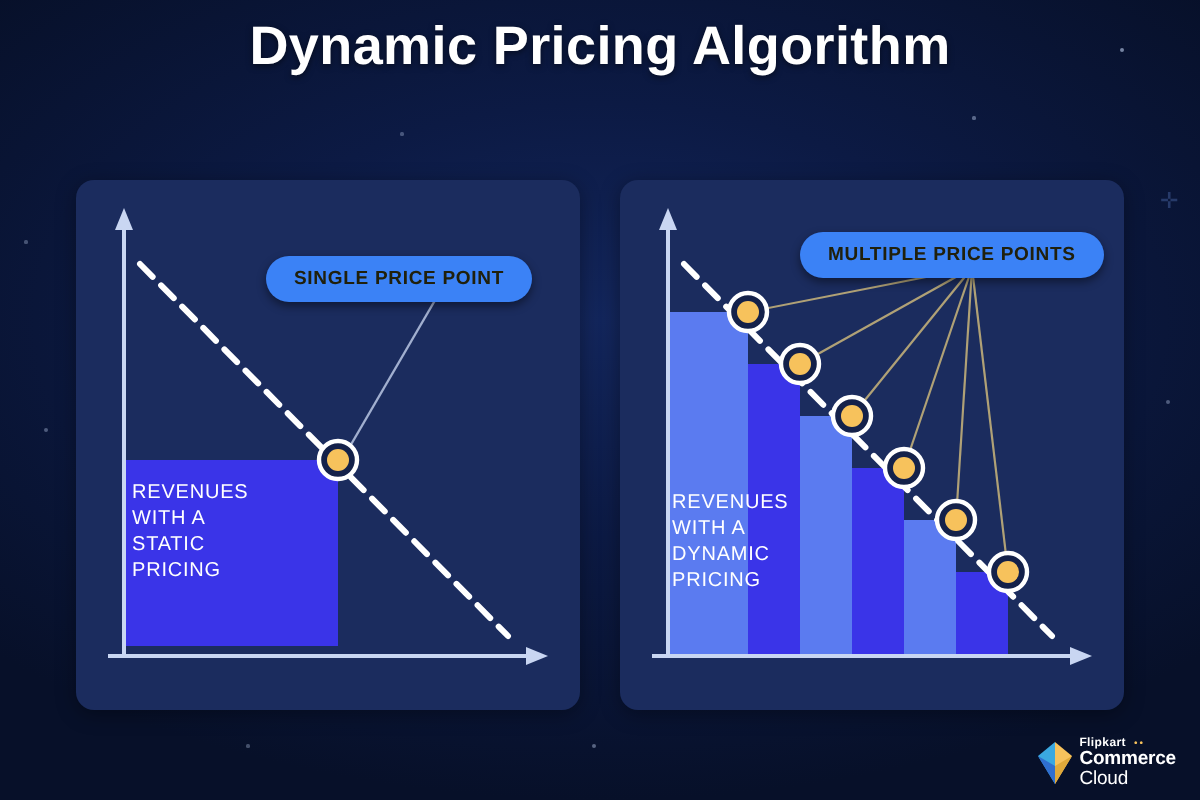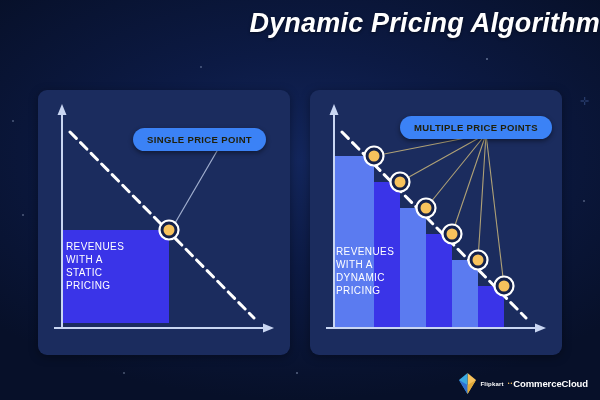--- a/index.html
+++ b/index.html
@@ -13,24 +13,23 @@
   .bg-vignette{
     position:absolute;inset:0;
     background:
       radial-gradient(ellipse 70% 60% at 50% 40%, #13265c 0%, #0c1a44 45%, #071029 100%);
   }
   .star{position:absolute;background:#cfe0ff;border-radius:50%;opacity:.55;}
   .plus{position:absolute;color:#4b68a8;font-size:11px;line-height:1;opacity:.75;
         font-family:"Liberation Sans", sans-serif;}
 
   .title{
-    position:absolute;top:8px;left:0;width:600px;text-align:right;
+    position:absolute;top:8px;left:0;width:600px;text-align:center;
     color:#ffffff;font-size:27px;font-weight:bold;letter-spacing:.2px;
     text-shadow:0 1px 3px rgba(0,0,0,.5);
-    font-style:italic;
   }
 
   .panel{
     position:absolute;top:90px;height:265px;
     background:#1b2c5e;
     border-radius:9px;
     box-shadow:0 2px 10px rgba(0,0,0,.35);
     overflow:hidden;
   }
   #panel-left{left:38px;width:252px;}
@@ -57,26 +56,26 @@
     line-height:13px;letter-spacing:.4px;z-index:5;white-space:pre-line;
   }
   #rev-static{left:66px;top:240px;}
   #rev-dynamic{left:336px;top:245px;}
 
   .logo{
     position:absolute;right:12px;bottom:6px;
     display:flex;align-items:center;gap:4px;z-index:8;
   }
   .logo-mark{width:17px;height:21px;flex:0 0 auto;}
-  .logo-text{display:flex;flex-direction:row;line-height:1;}
+  .logo-text{display:flex;flex-direction:column;line-height:1;}
   .logo-top{display:flex;align-items:center;gap:4px;}
   .logo-flipkart{color:#ffffff;font-size:6px;font-weight:bold;letter-spacing:.2px;}
   .logo-dots{color:#f7c25c;font-size:5px;letter-spacing:1px;}
   .logo-commerce{color:#ffffff;font-size:9.5px;font-weight:bold;letter-spacing:-.1px;}
-  .logo-cloud{color:#ffffff;font-size:9.5px;font-weight:bold;letter-spacing:-.1px;}
+  .logo-cloud{color:#ffffff;font-size:9.5px;font-weight:normal;letter-spacing:-.1px;}
 </style>
 </head>
 <body>
 
 <div class="bg-vignette"></div>
 
 <div>
   <span class="star" style="left:560px;top:24px;width:2px;height:2px;"></span>
   <span class="star" style="left:486px;top:58px;width:1.5px;height:1.5px;opacity:.4;"></span>
   <span class="star" style="left:22px;top:214px;width:2px;height:2px;opacity:.35;"></span>

